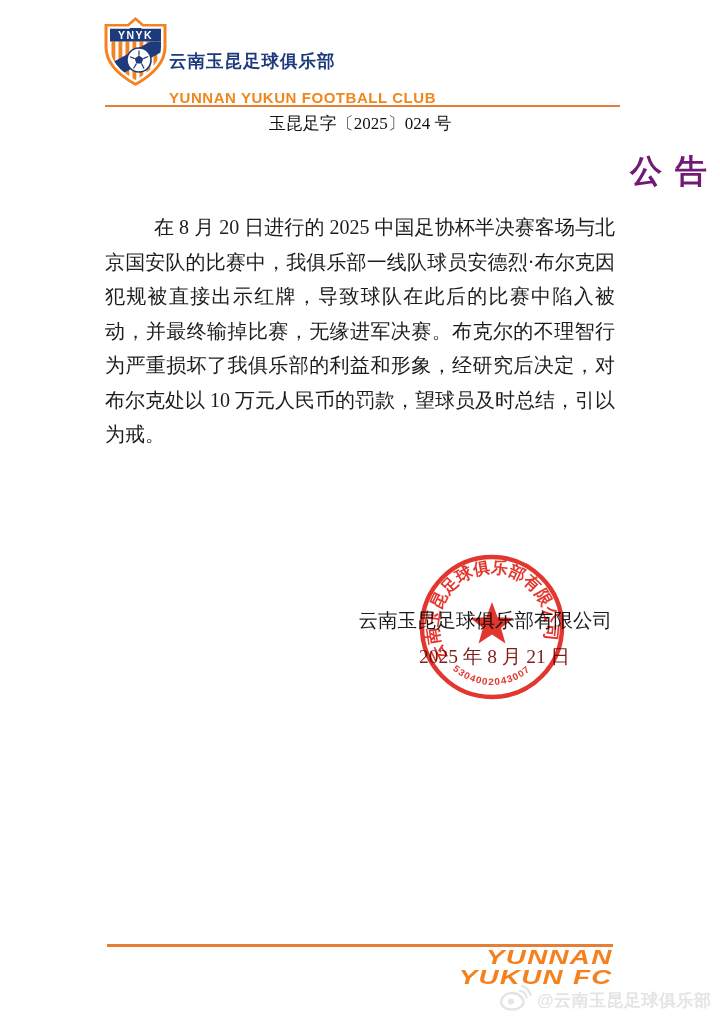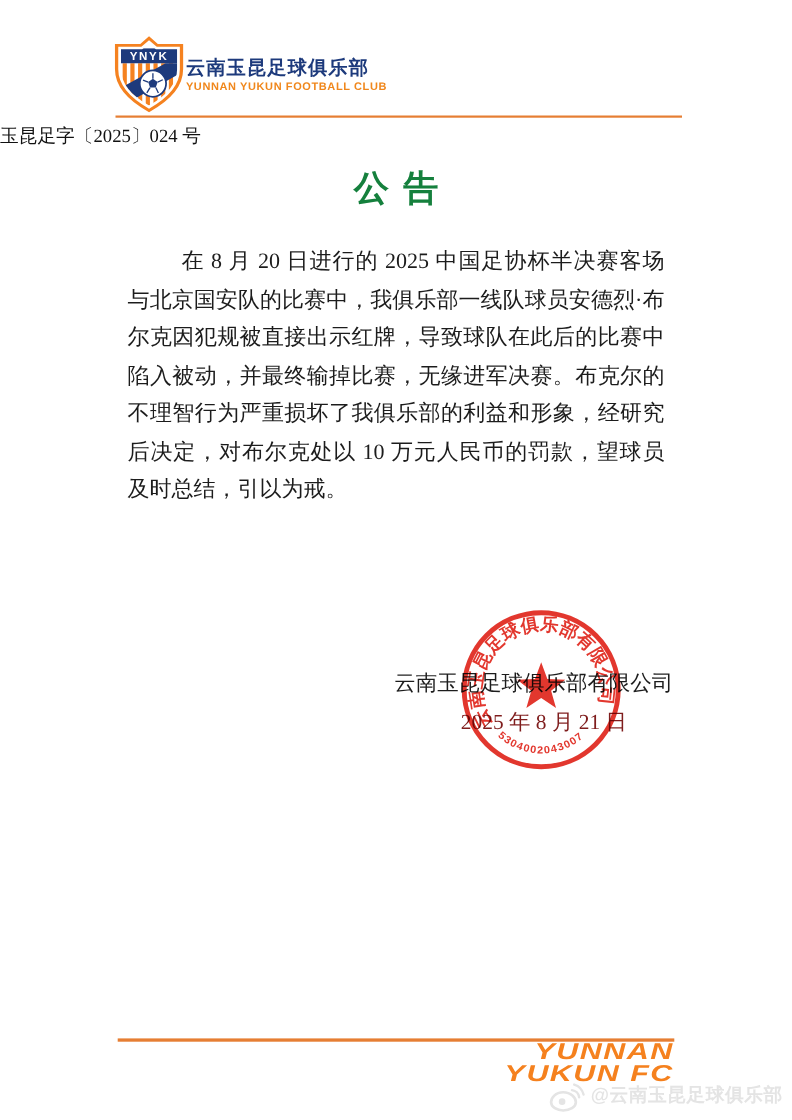--- a/index.html
+++ b/index.html
@@ -1,51 +1,51 @@
 <!DOCTYPE html>
 <html><head>
 <meta charset="utf-8">
 <style>
   html,body{margin:0;padding:0;}
   body{width:720px;height:1018px;background:#ffffff;position:relative;overflow:hidden;
        font-family:"Liberation Serif","DejaVu Serif",serif;color:#1c1c1c;}
   .page{position:absolute;inset:0;background:#ffffff;}
 
   
-  .logo{position:absolute;left:98px;top:32px;width:75px;height:71px;}
+  .logo{position:absolute;left:98px;top:16px;width:75px;height:71px;}
   .club-names{position:absolute;left:169px;top:50px;font-family:"Liberation Sans","DejaVu Sans",sans-serif;}
   .club-cn{font-size:17.5px;font-weight:bold;color:#1d3a7c;letter-spacing:1px;line-height:22px;}
-  .club-en{font-size:10px;font-weight:bold;color:#f0871c;letter-spacing:0.55px;margin-top:2px;line-height:11px;}
+  .club-en{font-size:15px;font-weight:bold;color:#f0871c;letter-spacing:0.55px;margin-top:20px;line-height:11px;}
   .rule{position:absolute;background:#e67e33;}
   .rule.top{left:105px;top:105px;width:515px;height:2px;}
   .rule.bottom{left:107px;top:944px;width:506px;height:2.5px;}
 
   
-  .doc-number{position:absolute;left:0;top:112px;width:720px;
+  .doc-number{position:absolute;left:0;top:112px;width:720px;text-align:center;
               font-size:17px;color:#111;}
-  .doc-title{position:absolute;left:0;top:150px;width:720px;margin:0;text-align:center;
-             font-size:32px;font-weight:bold;color:#15803d;letter-spacing:13px;padding-left:13px;box-sizing:border-box;}
+  .doc-title{position:absolute;left:0;top:150px;width:720px;margin:0;text-align:right;
+             font-size:32px;font-weight:bold;color:#701a75;letter-spacing:13px;padding-left:13px;box-sizing:border-box;}
   .doc-body{position:absolute;left:98px;top:203px;width:524px;}
-  .doc-body p{margin:18px;font-size:20px;line-height:34.5px;text-align:justify;
+  .doc-body p{margin:7px;font-size:20px;line-height:34.5px;text-align:justify;
               text-indent:49px;color:#1c1c1c;}
   .signature{position:absolute;left:98px;top:607px;width:524px;text-align:right;
              padding-right:10px;box-sizing:border-box;font-size:19.5px;color:#1c1c1c;}
   .sig-date{position:absolute;left:98px;top:643px;width:524px;text-align:right;
             padding-right:52px;box-sizing:border-box;font-size:19.5px;color:#7f1d1d;}
 
   
   .stamp{position:absolute;left:412px;top:547px;width:160px;height:160px;
          mix-blend-mode:multiply;opacity:.92;pointer-events:none;}
 
   
   .footer-brand{position:absolute;right:108px;top:947px;text-align:right;
       font-family:"Liberation Sans","DejaVu Sans",sans-serif;font-style:italic;font-weight:bold;
       font-size:21px;line-height:19.5px;letter-spacing:1px;color:#f5811e;
       transform:scaleX(1.32);transform-origin:100% 50%;}
-  .watermark{position:absolute;left:498px;top:984px;display:flex;align-items:flex-start;gap:5px;
+  .watermark{position:absolute;left:498px;top:984px;display:flex;align-items:flex-end;gap:5px;
       font-family:"Liberation Sans","DejaVu Sans",sans-serif;
       font-size:17px;font-weight:bold;color:#e4e4e4;letter-spacing:0.5px;}
 </style>
 </head>
 <body>
 
 <div class="page">
 
   <div class="logo">
     <svg width="75" height="71" viewBox="0 0 74 71">

